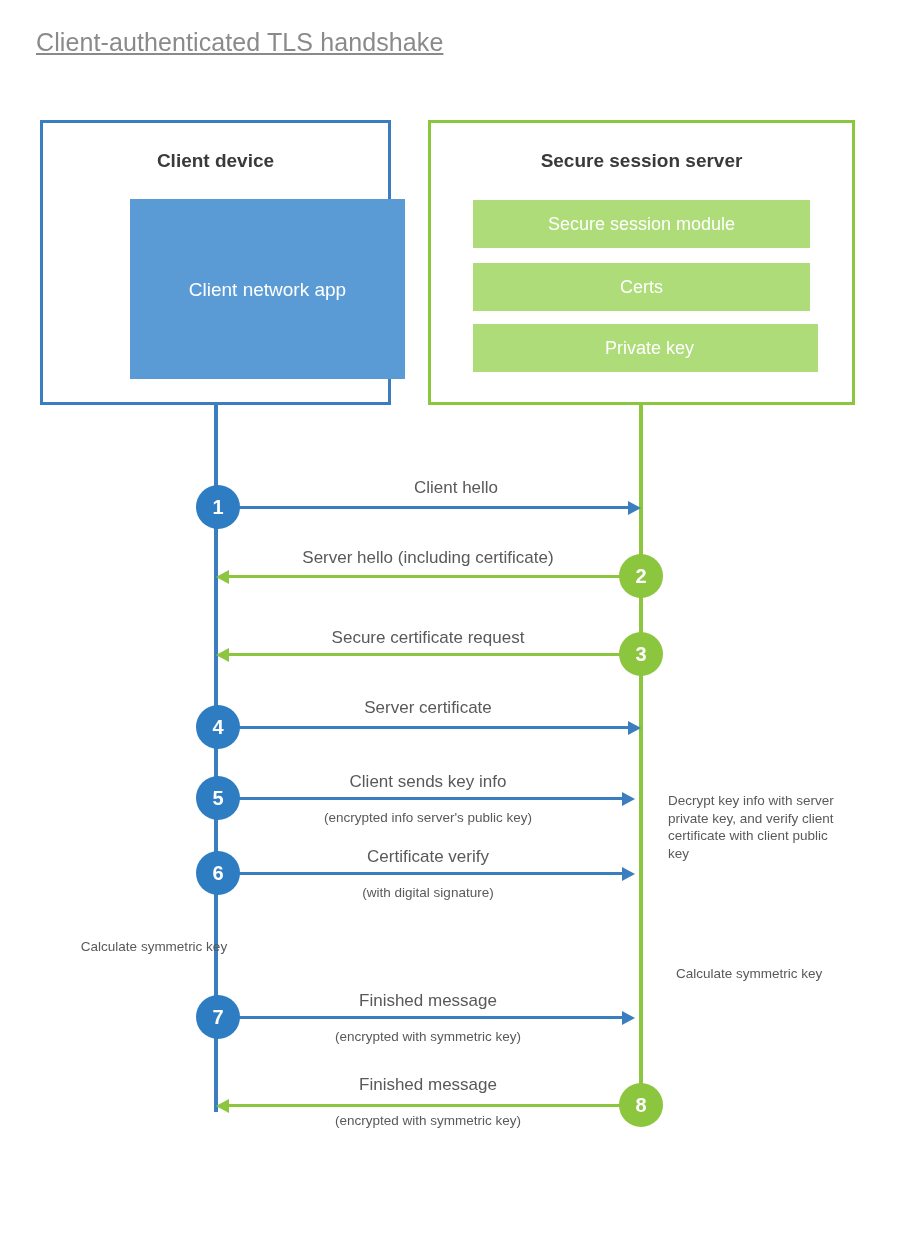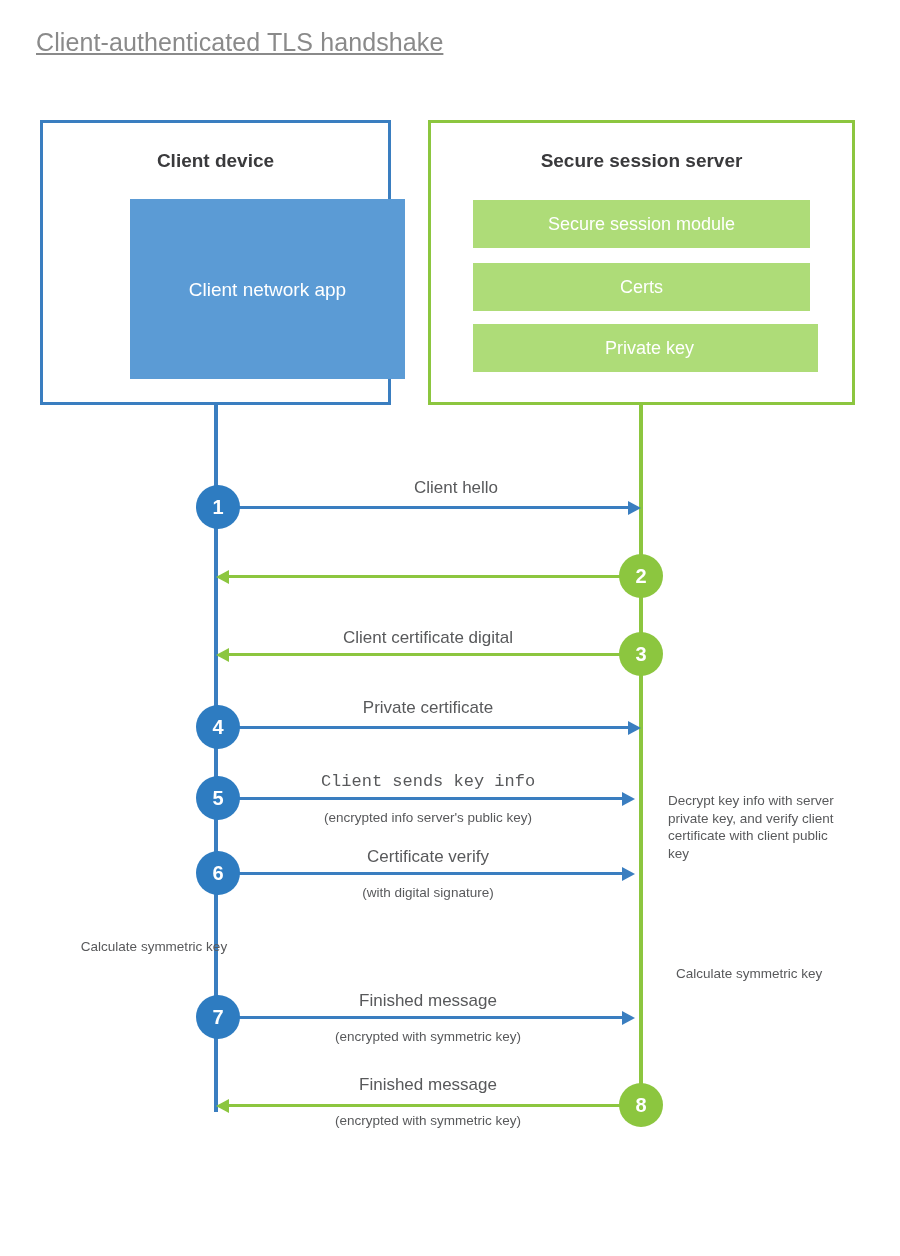--- a/index.html
+++ b/index.html
@@ -207,35 +207,36 @@
   </div>
 
   <div class="lifeline lifeline-client"></div>
   <div class="lifeline lifeline-server"></div>
 
   <div class="msg-label" style="left:428px; top:478px;margin-left:28px;">Client hello</div>
   <div class="arrow-line blue" style="left:216px; top:506px; width:412px;"></div>
   <div class="arrow-head right blue" style="left:628px; top:500.5px;"></div>
   <div class="step-circle blue" style="left:196px; top:485px;">1</div>
 
+  <div class="msg-label" style="left:428px; top:548px;">Server hello (including certificate)</div>
   <div class="arrow-line green" style="left:228px; top:575px; width:412px;"></div>
   <div class="arrow-head left green" style="left:216px; top:569.5px;"></div>
   <div class="step-circle green" style="left:619px; top:554px;">2</div>
 
-  <div class="msg-label" style="left:428px; top:628px;">Client certificate digital</div>
+  <div class="msg-label" style="left:428px; top:628px;">Secure certificate request</div>
   <div class="arrow-line green" style="left:228px; top:653px; width:412px;"></div>
   <div class="arrow-head left green" style="left:216px; top:647.5px;"></div>
   <div class="step-circle green" style="left:619px; top:632px;">3</div>
 
-  <div class="msg-label" style="left:428px; top:698px;">Private certificate</div>
+  <div class="msg-label" style="left:428px; top:698px;">Server certificate</div>
   <div class="arrow-line blue" style="left:216px; top:726px; width:412px;"></div>
   <div class="arrow-head right blue" style="left:628px; top:720.5px;"></div>
   <div class="step-circle blue" style="left:196px; top:705px;">4</div>
 
-  <div class="msg-label" style="left:428px; top:772px;font-family:Liberation Mono, monospace;">Client sends key info</div>
+  <div class="msg-label" style="left:428px; top:772px;">Client sends key info</div>
   <div class="arrow-line blue" style="left:216px; top:797px; width:406px;"></div>
   <div class="arrow-head right blue" style="left:622px; top:791.5px;"></div>
   <div class="msg-sub" style="left:428px; top:810px;">(encrypted info server's public key)</div>
   <div class="step-circle blue" style="left:196px; top:776px;">5</div>
 
   <div class="msg-label" style="left:428px; top:847px;">Certificate verify</div>
   <div class="arrow-line blue" style="left:216px; top:872px; width:406px;"></div>
   <div class="arrow-head right blue" style="left:622px; top:866.5px;"></div>
   <div class="msg-sub" style="left:428px; top:885px;">(with digital signature)</div>
   <div class="step-circle blue" style="left:196px; top:851px;">6</div>

